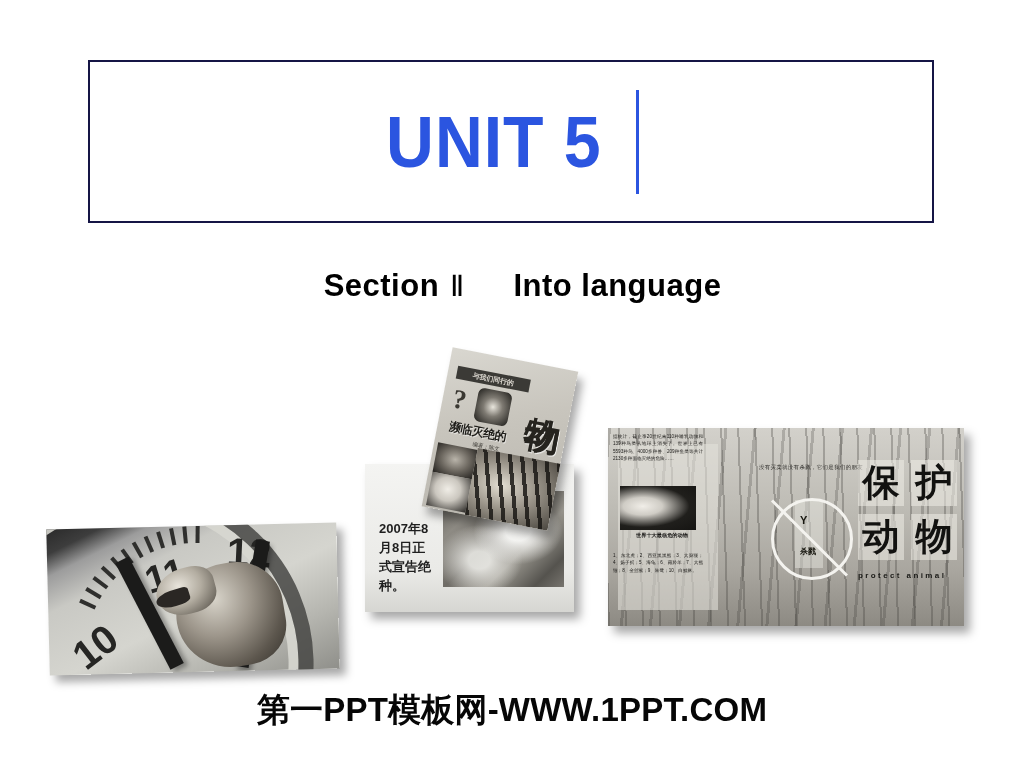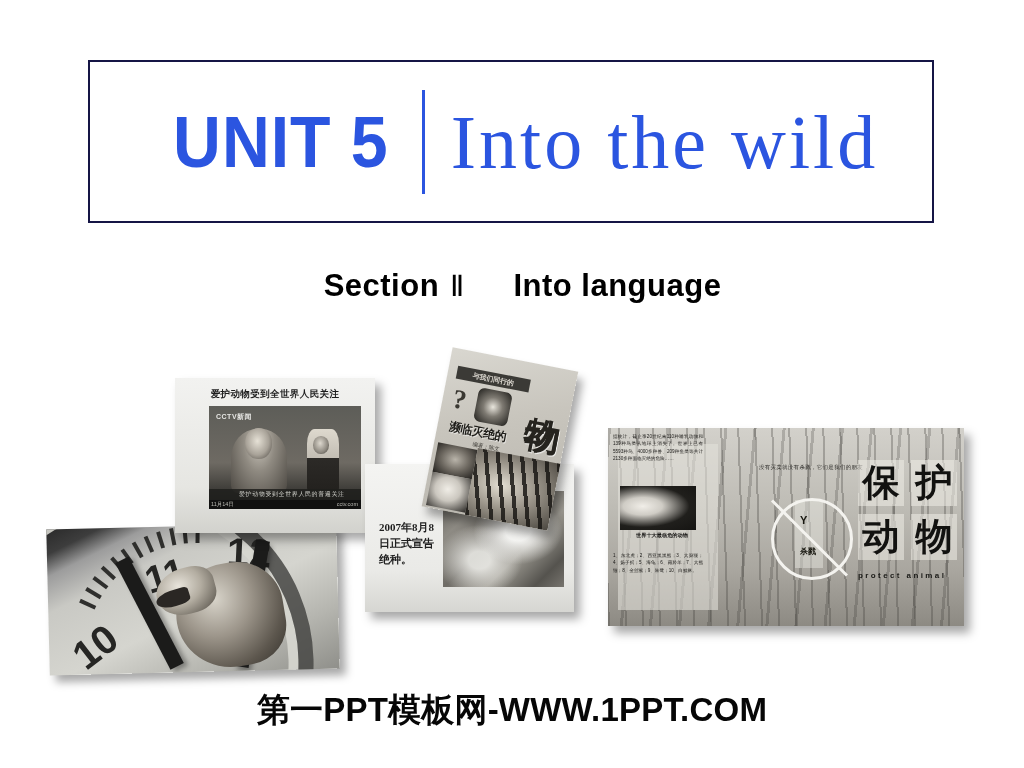--- a/index.html
+++ b/index.html
@@ -358,25 +358,25 @@
     text-align: center;
     font-size: 8px;
     font-weight: bold;
     color: #2b2b2b;
     font-family: "Liberation Sans", sans-serif;
   }
   #status-text {
     position: absolute;
     left: 14px; top: 56px;
     width: 56px;
-    font-size: 11px;
+    font-size: 13px;
     line-height: 1.45;
     font-weight: bold;
     color: #1f1f1f;
-    font-family: Liberation Serif, serif;
+    font-family: Liberation Sans, sans-serif;
   }
   #status-photo {
     position: absolute;
     left: 78px; top: 27px;
     width: 121px; height: 96px;
     background:
       radial-gradient(ellipse at 62% 42%, rgba(250,250,248,0.95) 0 12%, rgba(250,250,248,0) 42%),
       radial-gradient(ellipse at 30% 72%, rgba(248,248,244,0.8) 0 9%, rgba(248,248,244,0) 36%),
       linear-gradient(135deg,#5f5d58 0%,#8e8b84 22%,#6e6b65 45%,#9d9a92 64%,#55534e 86%,#77746e 100%);
   }
@@ -522,21 +522,20 @@
     white-space: nowrap;
   }
 </style>
 </head>
 <body>
 
 <div id="title-banner">
   <div id="title-row">
     <span id="unit-label">UNIT 5</span>
     <span id="title-separator"></span>
-    <span id="title-main">Into the wild</span>
   </div>
 </div>
 
 <div id="subtitle">
   <span class="sub-word">Section</span><span class="sub-gap-sm"></span><span class="sub-roman">Ⅱ</span><span class="sub-gap"></span><span class="sub-word">Into language</span>
 </div>
 
 <div id="collage">
 
   <div class="photo" id="photo-clock">
@@ -556,37 +555,20 @@
     <div class="clock-num" id="clock-n10">10</div>
     <div class="clock-num" id="clock-n11">11</div>
     <div class="clock-num" id="clock-n12">12</div>
     <div class="clock-hand" id="hand-a"></div>
     <div class="clock-hand" id="hand-b"></div>
     <div class="bear-body"></div>
     <div class="bear-head"></div>
     <div class="bear-mouth"></div>
   </div>
 
-  <div class="photo" id="photo-news">
-    <div id="news-caption">爱护动物受到全世界人民关注</div>
-    <div id="news-screen">
-      <div id="news-logo">CCTV新闻</div>
-      <div id="news-anchor"></div>
-      <div id="news-anchor-head"></div>
-      <div id="news-man"></div>
-      <div id="news-man-head"></div>
-      <div id="news-ticker">
-        <div id="news-ticker-text">爱护动物受到全世界人民的普遍关注</div>
-      </div>
-      <div id="news-bar">
-        <div id="news-bar-left">11月14日</div>
-        <div id="news-bar-right">cctv.com</div>
-      </div>
-    </div>
-  </div>
 
   <div class="photo" id="photo-status">
     <div id="status-title">现状</div>
     <div id="status-text">2007年8月8日正式宣告绝种。</div>
     <div id="status-photo"></div>
   </div>
 
   <div class="photo" id="photo-mag">
     <div id="mag-banner">与我们同行的</div>
     <div id="mag-q">?</div>

